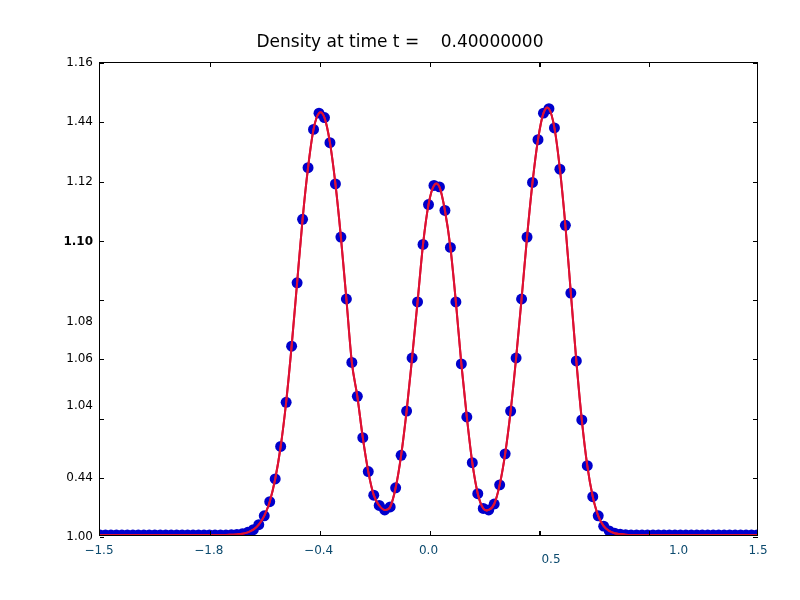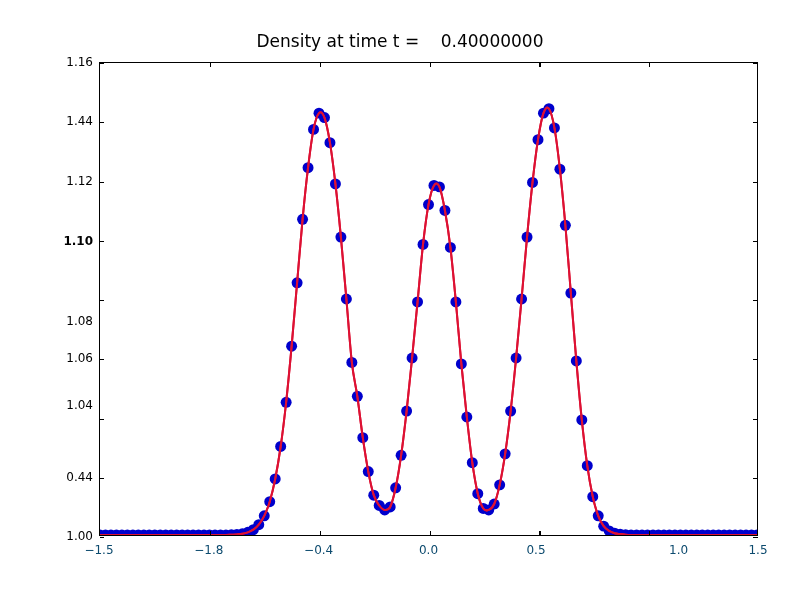--- a/index.html
+++ b/index.html
@@ -287,18 +287,18 @@
       <div class="tickmark-x-top" style="left: 439.333px;"></div>
       <div class="tickmark-x" style="left: 549.167px;"></div>
       <div class="tickmark-x-top" style="left: 549.167px;"></div>
     </div>
 
   <div id="xtick-labels">
       <div class="xtick-label" style="left: 0px;">−1.5</div>
       <div class="xtick-label" style="left: 109.833px;">−1.8</div>
       <div class="xtick-label" style="left: 219.667px;">−0.4</div>
       <div class="xtick-label" style="left: 329.5px;">0.0</div>
-      <div class="xtick-label" style="left: 437px;">0.5</div>
+      <div class="xtick-label" style="left: 452px; margin-top: 9px;">0.5</div>
       <div class="xtick-label" style="left: 549.167px; text-align: right;">1.0</div>
       <div class="xtick-label" style="left: 659px;">1.5</div>
     </div>
 
 </div>
 
 </body></html>

